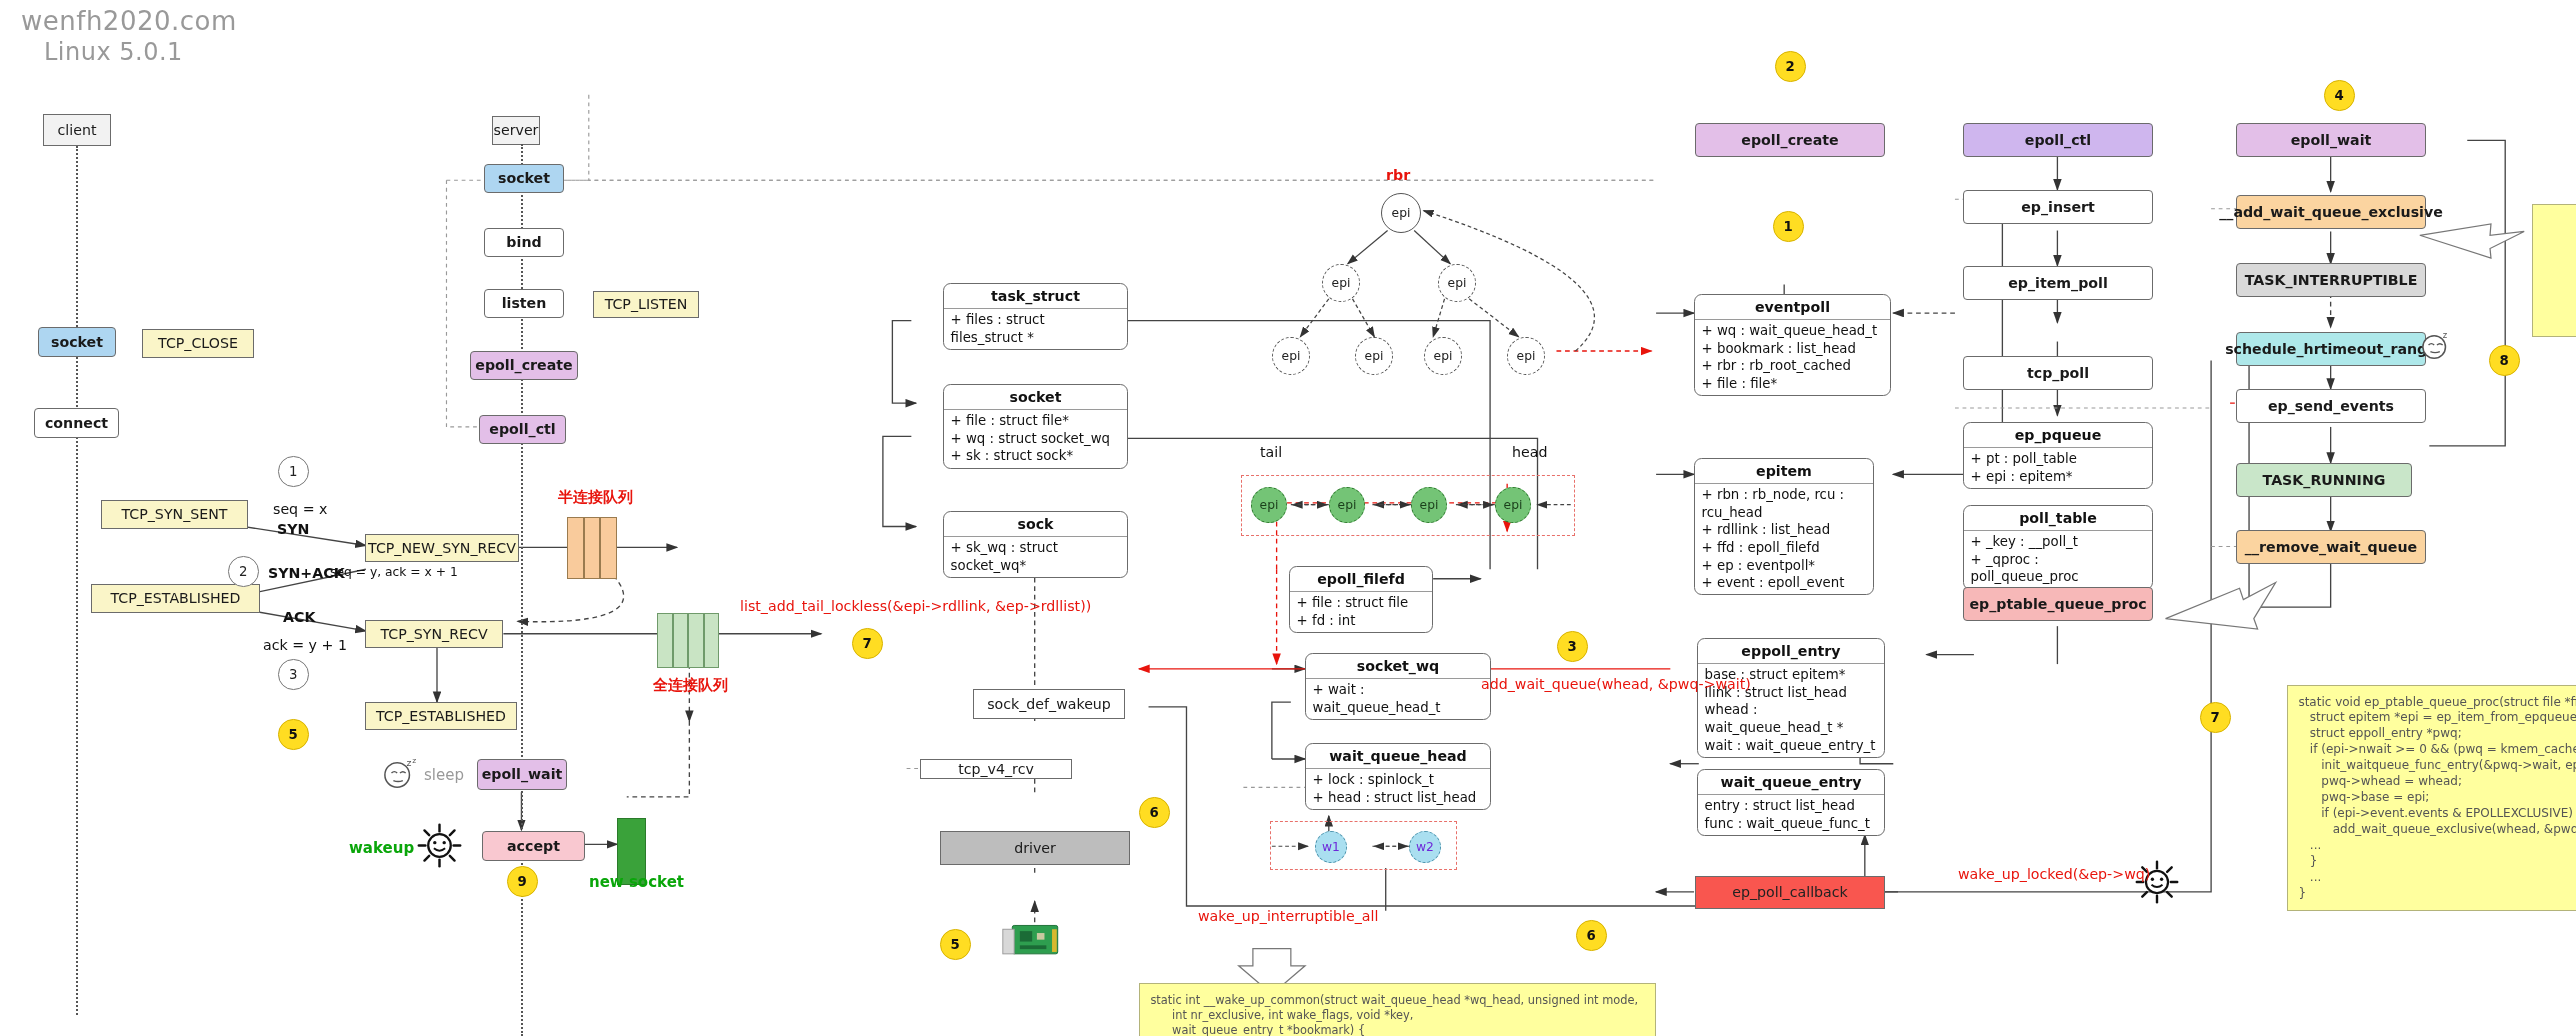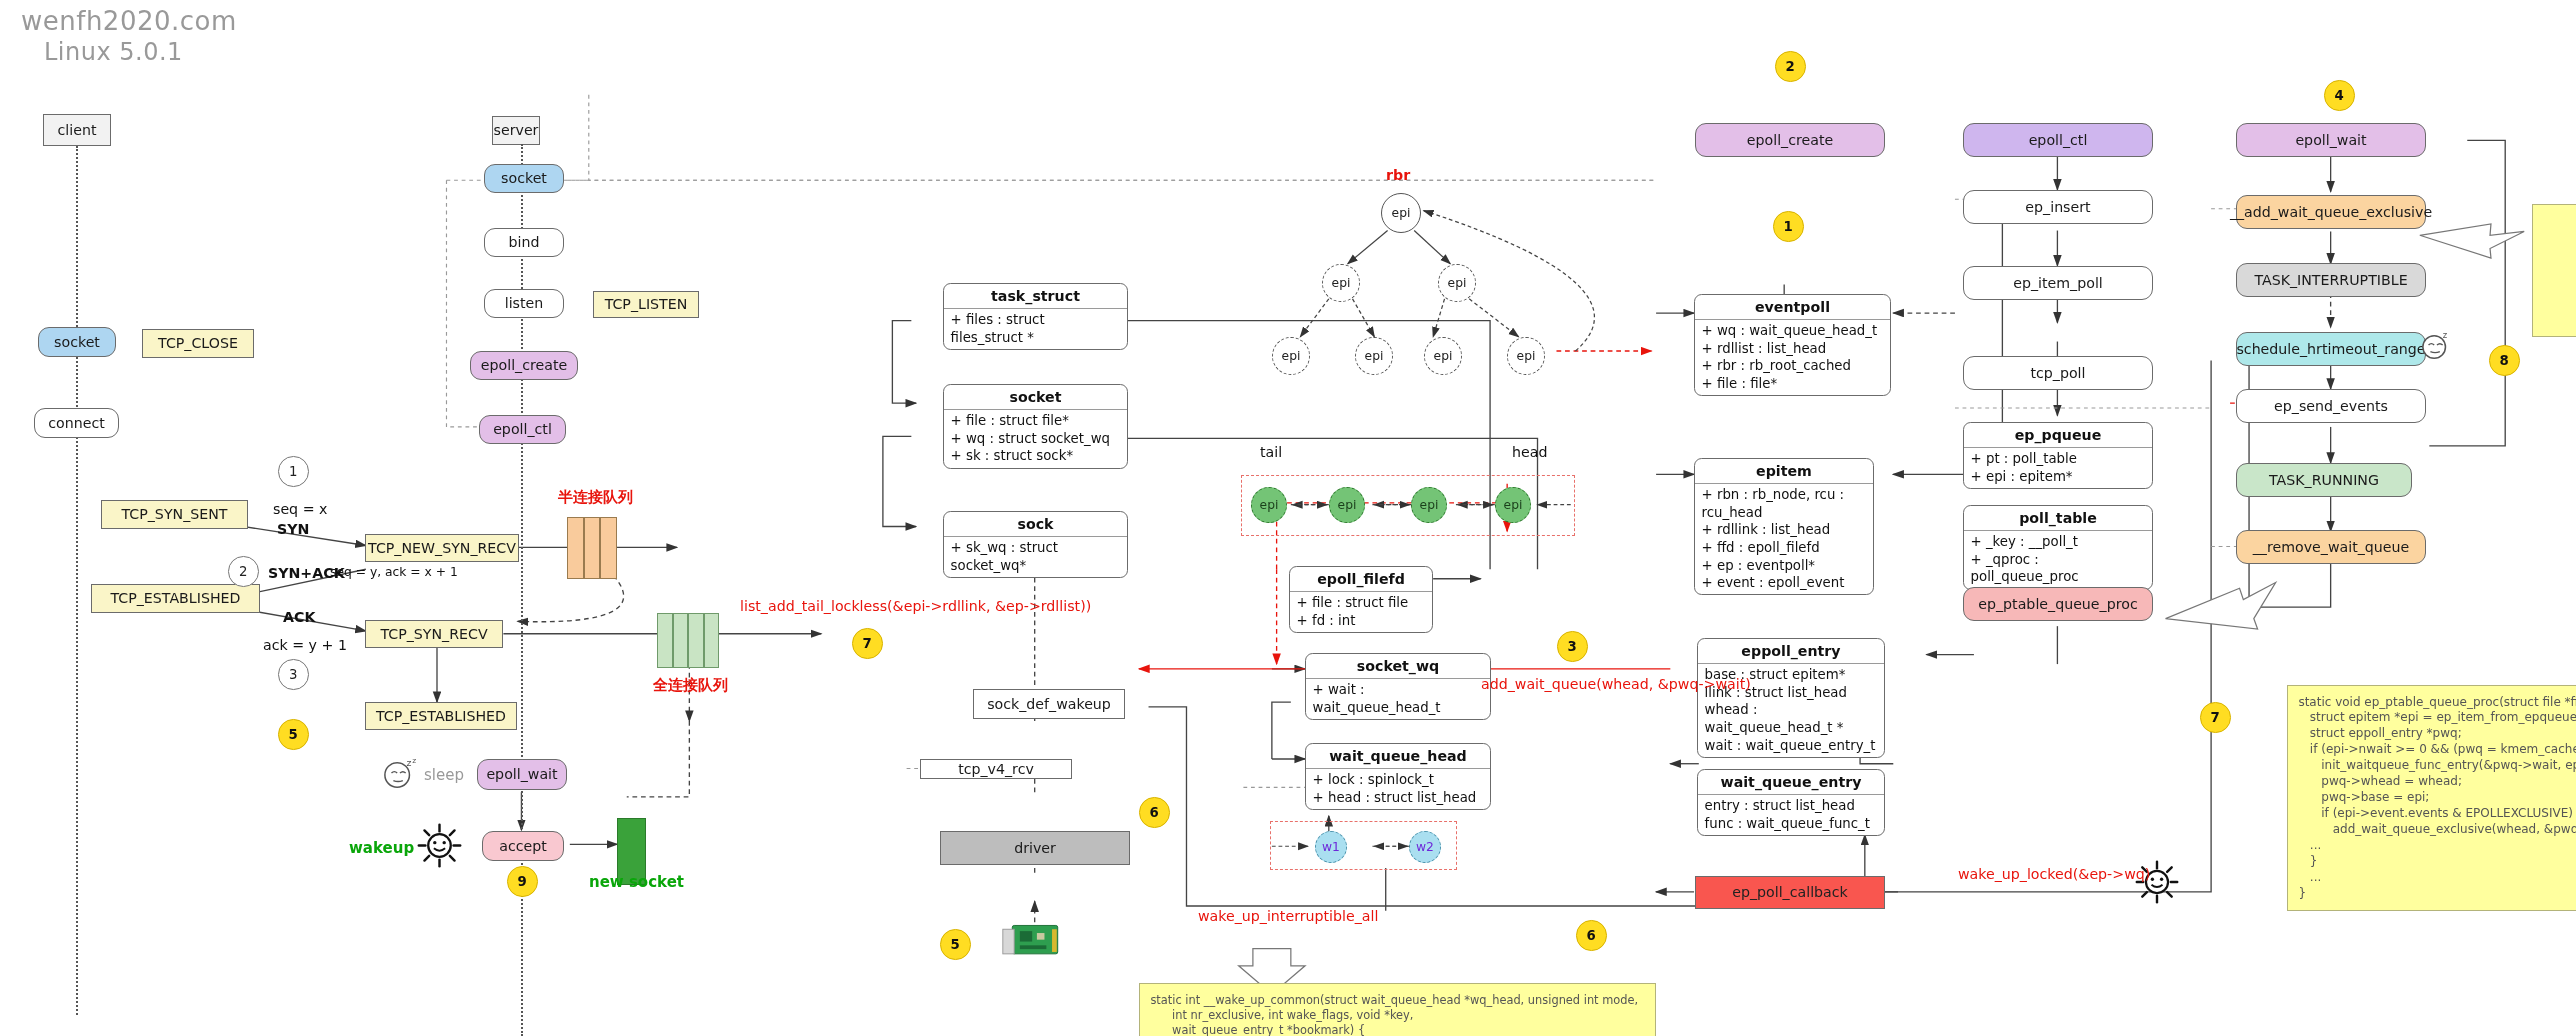--- a/index.html
+++ b/index.html
@@ -2,21 +2,21 @@
 <html style="font-size:15px"><head>
 <meta charset="utf-8">
 <style>
   html,body{margin:0;padding:0;background:#fff;}
   body{font-family:"DejaVu Sans","Liberation Sans",sans-serif;}
   #canvas{position:relative;width:2576px;height:1036px;background:#fff;overflow:hidden;}
   .node{position:absolute;box-sizing:border-box;border:0.9px solid #6b6b6b;
         display:flex;align-items:center;justify-content:center;text-align:center;
         font-size:14.2px;color:#1a1a1a;line-height:1.15;background:#fff;border-radius:2.8px;}
   .sq{border-radius:0;}
-  .rnd{border-radius:11px;}
+  .rnd{border-radius:4px;font-weight:bold;}
   .title{position:absolute;color:#999;font-size:26px;letter-spacing:0.5px;}
   .lbl{position:absolute;font-size:14.2px;color:#111;white-space:nowrap;}
   .red{color:#e8140c;}
   .green{color:#0aa60a;font-weight:bold;}
   .grey{color:#999;}
   .num{position:absolute;border:0.9px solid #777;border-radius:50%;
        display:flex;align-items:center;justify-content:center;font-size:13.3px;background:#fff;color:#222;}
   .num.filled{background:#ffdd22;border-color:#d8b300;color:#111;font-weight:bold;}
   
   .cls{position:absolute;box-sizing:border-box;border:0.9px solid #6b6b6b;background:#fff;border-radius:7.6px;overflow:hidden;}
@@ -175,21 +175,21 @@
 
   <div class="node sq" style="left:492px;top:116px;width:48px;height:28.5px;background:#f2f2f2;">server</div>
   <div class="dashcol" style="left:521px;top:144px;height:892px;"></div>
 
   <div class="node rnd" style="left:484px;top:164px;width:80px;height:28.5px;background:#aed6f1;">socket</div>
   <div class="node rnd" style="left:484px;top:228px;width:80px;height:28.5px;">bind</div>
   <div class="node rnd" style="left:484px;top:289px;width:80px;height:28.5px;">listen</div>
   <div class="node rnd" style="left:470px;top:351px;width:108px;height:28.5px;background:#e3bfe8;">epoll_create</div>
   <div class="node rnd" style="left:479px;top:415px;width:87px;height:28.5px;background:#e3bfe8;">epoll_ctl</div>
   <div class="node rnd" style="left:477px;top:759px;width:90px;height:31px;background:#e3bfe8;">epoll_wait</div>
-  <div class="node rnd" style="left:482px;top:831px;width:82px;height:30px;background:#f9c8d0;">accept</div>
+  <div class="node rnd" style="left:482px;top:831px;width:103px;height:30px;background:#f9c8d0;">accept</div>
 
   <div class="node sq" style="left:593px;top:291px;width:106px;height:26.6px;background:#faf5c8;">TCP_LISTEN</div>
   <div class="node sq" style="left:365px;top:534px;width:154px;height:27.5px;background:#faf5c8;">TCP_NEW_SYN_RECV</div>
   <div class="node sq" style="left:365px;top:620px;width:138px;height:27.5px;background:#faf5c8;">TCP_SYN_RECV</div>
   <div class="node sq" style="left:365px;top:702px;width:152px;height:27.5px;background:#faf5c8;">TCP_ESTABLISHED</div>
 
   <div class="lbl red" style="left:558px;top:488px;font-size:15px;font-weight:bold;">半连接队列</div>
   <div class="queue" style="left:567px;top:517px;width:50px;height:62px;">
     <div style="width:33%;background:#f9cb9c;"></div>
       <div style="width:33%;background:#f9cb9c;"></div>
@@ -326,21 +326,21 @@
       <path d="M1575,532 L1536,532" marker-end="url(#ah)"></path>
       <path d="M1534,532 L1573,532" marker-end="url(#ah)"></path>
       <path d="M1655,532 L1620,532" marker-end="url(#ah)"></path>
     </g>
   </svg>
 
   <div class="cls" style="left:1694px;top:294px;width:197px;">
     <div class="hd">eventpoll</div>
     <div class="bd">
       <div>+ wq : wait_queue_head_t</div>
-      <div>+ rdllist : list_head</div>
+      <div>+ bookmark : list_head</div>
       <div>+ rbr : rb_root_cached</div>
       <div>+ file : file*</div>
     </div>
   </div>
 
   <div class="cls" style="left:1694px;top:458px;width:180px;">
     <div class="hd">epitem</div>
     <div class="bd">
       <div>+ rbn : rb_node, rcu : rcu_head</div>
       <div>+ rdllink : list_head</div>

